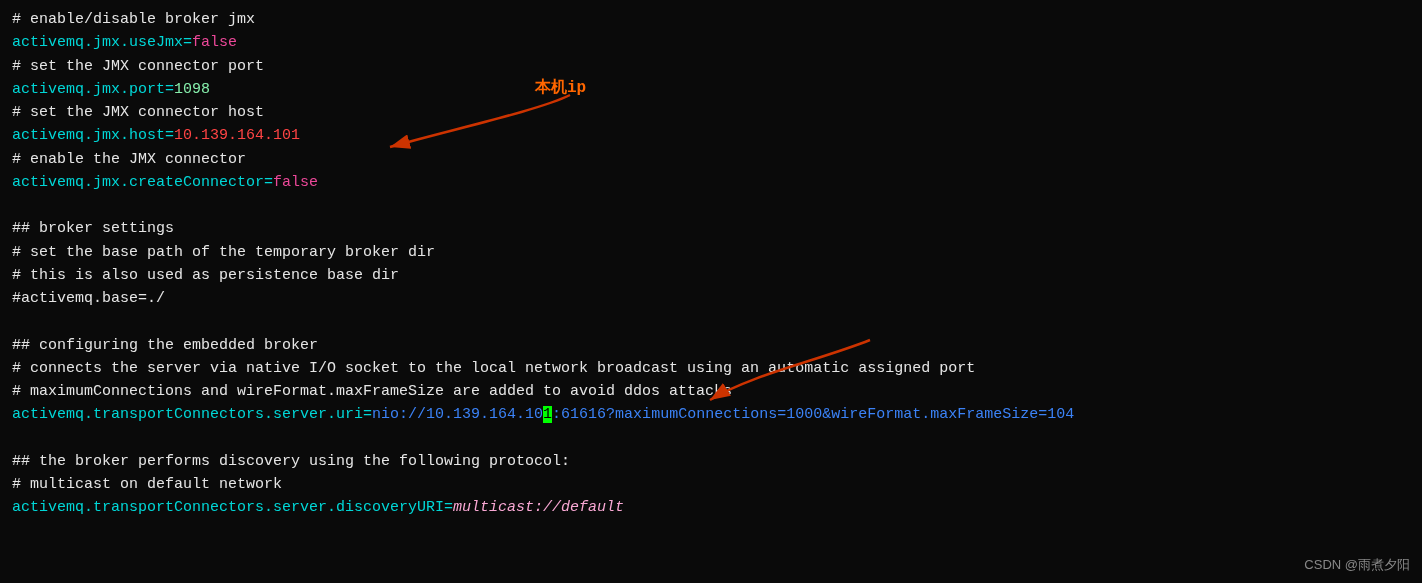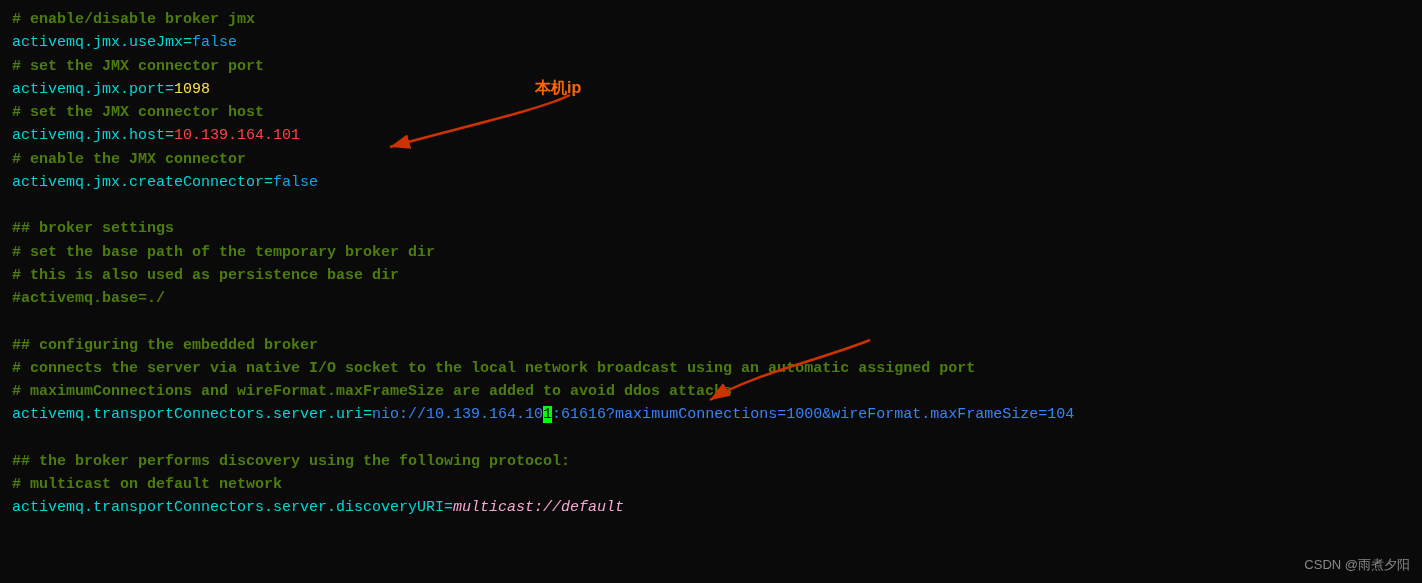--- a/index.html
+++ b/index.html
@@ -26,23 +26,23 @@
       position: relative;
       overflow: hidden;
     }
 
     .code-line {
       white-space: pre;
       display: block;
     }
 
     .cyan { color: #00d7d7; }
-    .comment { color: #4d7c0f; font-weight: bold; }
-    .value-false { color: #0ea5e9; }
-    .value-number { color: #fde047; margin-top: 32px; }
+    .comment { color: #e5e5e5; }
+    .value-false { color: #ec4899; }
+    .value-number { color: #86efac; margin-top: 32px; }
     .value-ip { color: #ff4444; }
     .value-url { color: #3b82f6; }
     .value-multicast { color: #f9a8d4; font-style: italic; }
     .highlight-char {
       background-color: #00ff00;
       color: #000000;
     }
 
     .annotation-box {
       position: absolute;
@@ -90,21 +90,21 @@
       <div class="code-line"><span class="comment">## configuring the embedded broker</span></div>
       <div class="code-line"><span class="comment"># connects the server via native I/O socket to the local network broadcast using an automatic assigned port</span></div>
       <div class="code-line"><span class="comment"># maximumConnections and wireFormat.maxFrameSize are added to avoid ddos attacks</span></div>
       <div class="code-line"><span class="cyan">activemq.transportConnectors.server.uri=</span><span class="value-url">nio://10.139.164.10</span><span class="highlight-char">1</span><span class="value-url">:61616?maximumConnections=1000&amp;wireFormat.maxFrameSize=104</span></div>
       <div class="code-line">&nbsp;</div>
       <div class="code-line"><span class="comment">## the broker performs discovery using the following protocol:</span></div>
       <div class="code-line"><span class="comment"># multicast on default network</span></div>
       <div class="code-line"><span class="cyan">activemq.transportConnectors.server.discoveryURI=</span><span class="value-multicast">multicast://default</span></div>
     </div>
 
-  <div class="annotation-box" style="left: 535px; top: 76px;">
+  <div class="annotation-box" style="left: 535px; top: 76px; font-family: Liberation Mono, monospace;">
     本机ip
   </div>
 
   <svg class="arrow-svg" style="left:0;top:0;width:600px;height:160px;">
     <defs>
       <marker id="arrowhead1" markerWidth="8" markerHeight="6" refX="8" refY="3" orient="auto">
         <polygon points="0 0, 8 3, 0 6" fill="#cc3300"></polygon>
       </marker>
     </defs>
     <path d="M 570 95 C 540 110, 450 130, 390 147" stroke="#cc3300" stroke-width="2.5" fill="none" marker-end="url(#arrowhead1)"></path>

